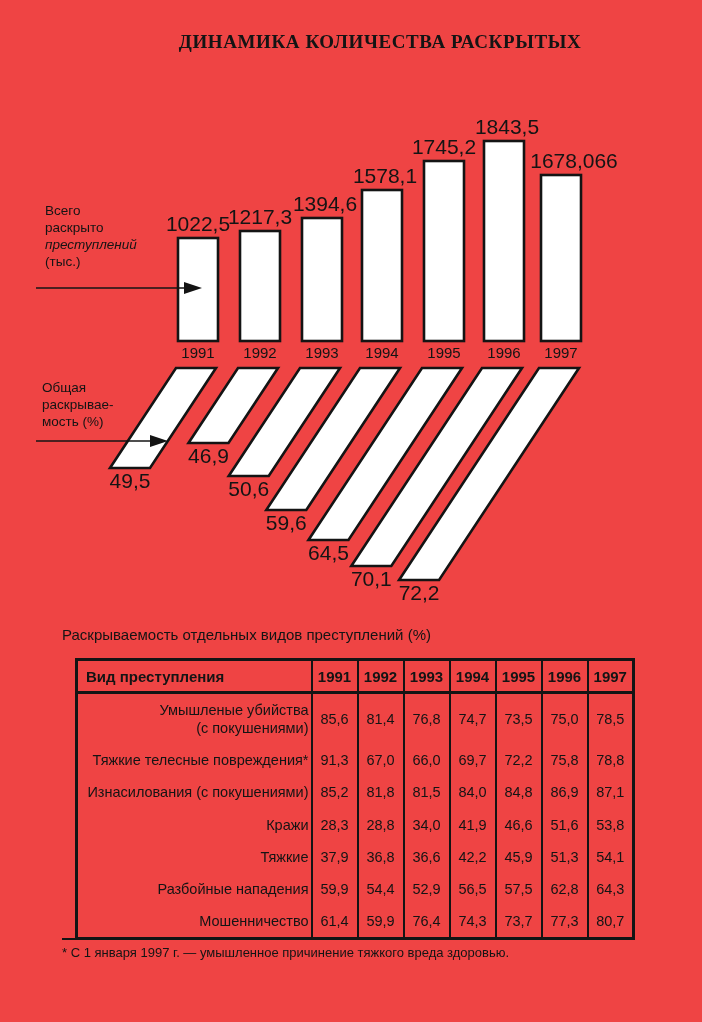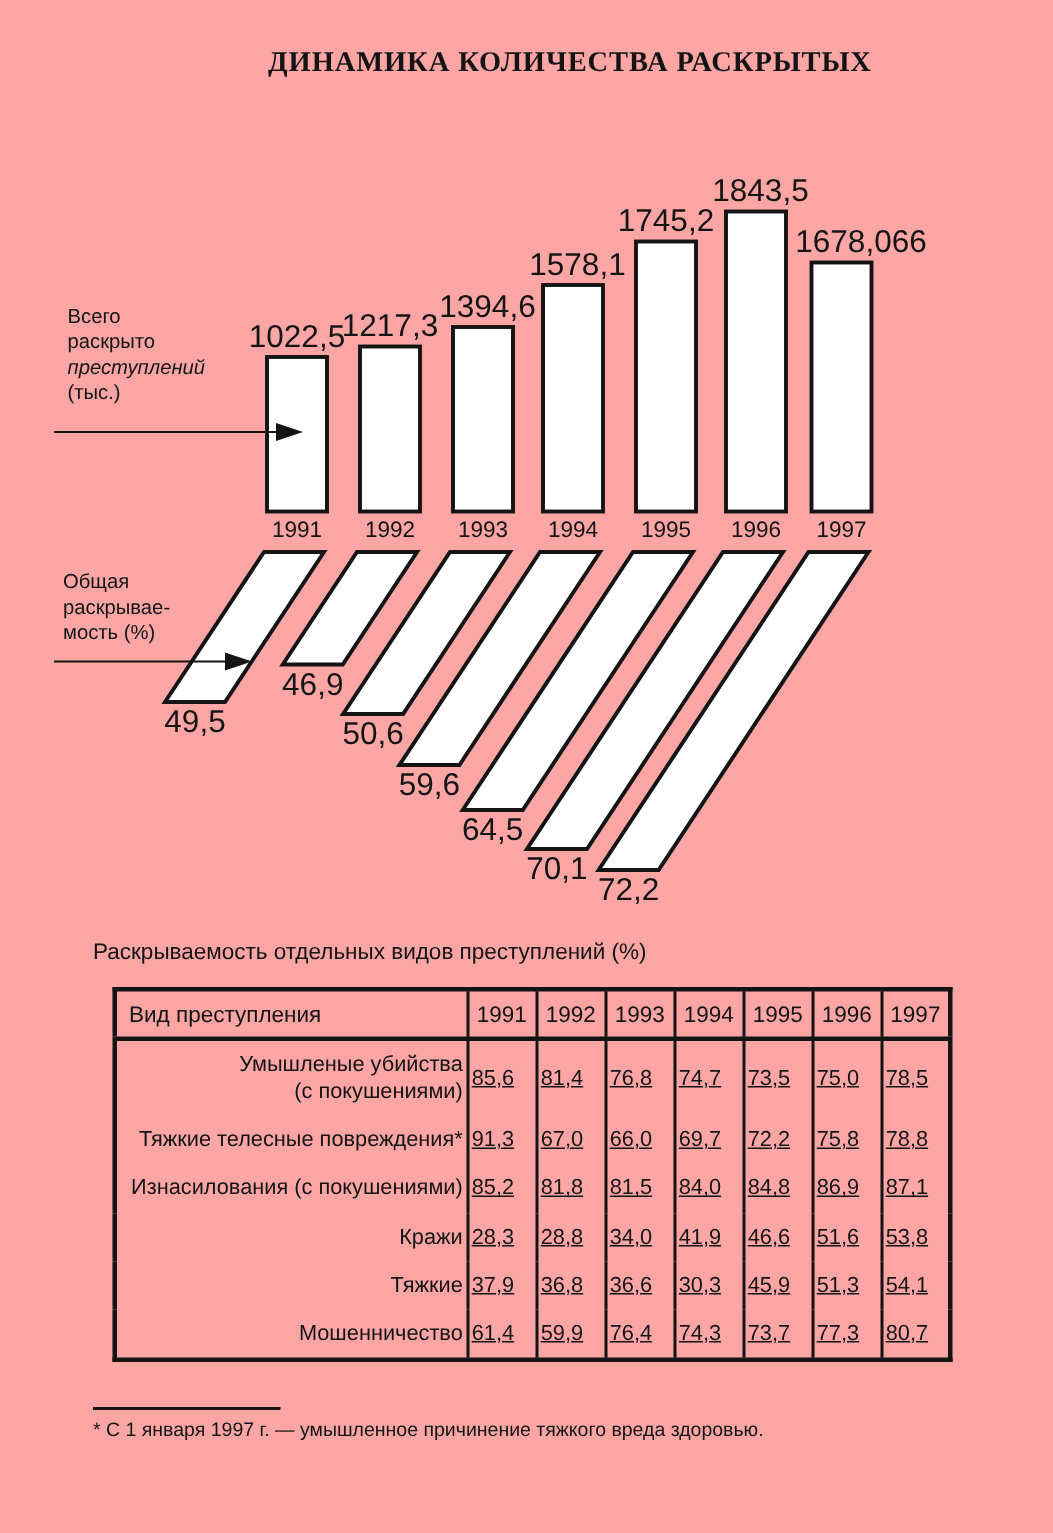--- a/index.html
+++ b/index.html
@@ -1,17 +1,17 @@
 <!DOCTYPE html>
 <html><head>
 <meta charset="utf-8">
 <style>
   html,body{margin:0;padding:0;background:#ffffff;}
   .page{
-    position:relative;width:702px;height:1022px;background:#fca5a5;
+    position:relative;width:702px;height:1022px;background:#ef4444;
     color:#141414;font-family:"Liberation Sans",sans-serif;overflow:hidden;
   }
   .doc-title{
     position:absolute;top:30px;left:60px;width:640px;text-align:center;
     font-family:"Liberation Serif",serif;font-weight:bold;font-size:19px;
     line-height:1.28;letter-spacing:0.6px;
   }
   .chart-wrap{position:absolute;top:100px;left:0;width:702px;height:520px;}
   .chart-wrap svg text{font-family:"Liberation Sans",sans-serif;fill:#141414;}
   .table-title{
@@ -19,26 +19,26 @@
     font-size:15px;
   }
   table.crime{
     position:absolute;top:658px;left:75px;
     border-collapse:collapse;table-layout:fixed;
     border:3px solid #141414;
   }
   .crime th,.crime td{border-left:2px solid #141414;overflow:hidden;}
   .crime th:first-child,.crime td:first-child{border-left:none;}
   .crime thead tr{border-bottom:3px solid #141414;}
-  .crime th{font-weight:normal;font-size:15px;height:30px;padding:0 2px;}
+  .crime th{font-weight:bold;font-size:15px;height:30px;padding:0 2px;}
   .crime th.label{text-align:left;padding-left:8px;}
   .crime th.num{text-align:center;}
   .crime td{font-size:14.5px;padding:7px 2px;vertical-align:middle;line-height:1.25;}
   .crime td.label{text-align:right;padding-left:8px;}
-  .crime td.num{text-decoration:underline;}
+  .crime td.num{text-align:center;}
   .footnote{position:absolute;top:938px;left:62px;width:600px;}
   .footnote-rule{width:125px;height:2px;background:#141414;margin-bottom:5px;}
   .footnote-text{font-size:13px;}
 </style>
 </head>
 <body>
 
 <div class="page">
 
   <div class="doc-title">
@@ -163,24 +163,34 @@
           <td class="num">41,9</td>
           <td class="num">46,6</td>
           <td class="num">51,6</td>
           <td class="num">53,8</td>
         </tr>
         <tr>
           <td class="label">Тяжкие</td>
           <td class="num">37,9</td>
           <td class="num">36,8</td>
           <td class="num">36,6</td>
-          <td class="num">30,3</td>
+          <td class="num">42,2</td>
           <td class="num">45,9</td>
           <td class="num">51,3</td>
           <td class="num">54,1</td>
+        </tr>
+        <tr>
+          <td class="label">Разбойные нападения</td>
+          <td class="num">59,9</td>
+          <td class="num">54,4</td>
+          <td class="num">52,9</td>
+          <td class="num">56,5</td>
+          <td class="num">57,5</td>
+          <td class="num">62,8</td>
+          <td class="num">64,3</td>
         </tr>
         <tr>
           <td class="label">Мошенничество</td>
           <td class="num">61,4</td>
           <td class="num">59,9</td>
           <td class="num">76,4</td>
           <td class="num">74,3</td>
           <td class="num">73,7</td>
           <td class="num">77,3</td>
           <td class="num">80,7</td>

